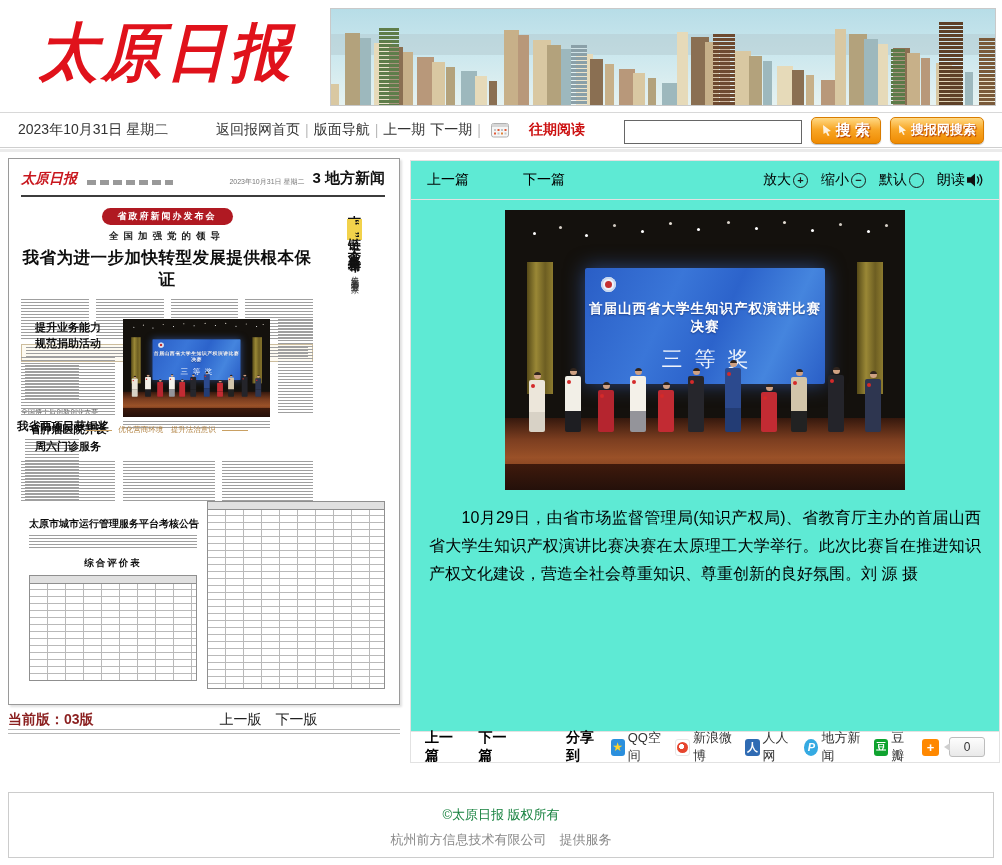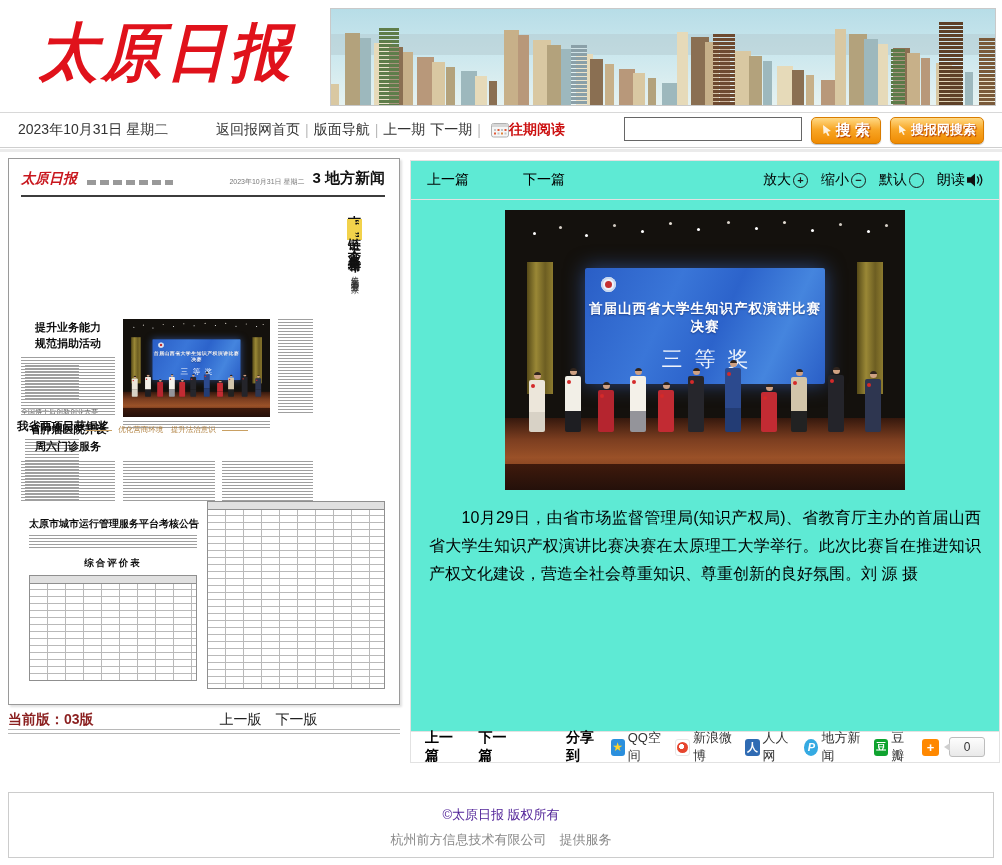--- a/index.html
+++ b/index.html
@@ -13,22 +13,22 @@
     background:linear-gradient(#b7dde7 0%,#cde8ee 50%,#e6f2f1 100%);}
   .banner .haze{position:absolute;left:0;top:26%;width:100%;height:22%;background:#b7ccd2;opacity:.55;}
 
   
   .navbar{position:absolute;left:0;top:112px;width:1002px;height:36px;border-top:1px solid #d8d8d8;border-bottom:1px solid #cfcfcf;
     display:flex;align-items:center;padding:0 18px;box-sizing:border-box;font-size:14px;color:#333;background:#fff;}
   .nav-date{width:198px;color:#333;}
   .nav-links{display:flex;align-items:center;gap:5px;}
   .nav-links a{color:#333;text-decoration:none;cursor:pointer;}
   .nav-sep{color:#bbb;}
-  .nav-archive{display:flex;align-items:center;gap:0;margin-left:10px;color:#cc1111;font-weight:bold;cursor:pointer;}
-  .nav-search{margin-left:auto;display:flex;align-items:flex-start;gap:9px;}
+  .nav-archive{display:flex;align-items:center;gap:20px;margin-left:10px;color:#cc1111;font-weight:bold;cursor:pointer;}
+  .nav-search{margin-left:auto;display:flex;align-items:flex-end;gap:9px;}
   .nav-search input{width:168px;height:22px;border:1px solid #666;outline:none;font-size:13px;padding:0 4px;}
   .btn-orange{display:inline-flex;align-items:center;gap:4px;height:25px;padding:0 10px;border:1px solid #d97c00;border-radius:5px;
     background:linear-gradient(#ffd984,#f8a727 45%,#ef8b02);color:#fff;font-weight:bold;font-size:15px;cursor:pointer;
     text-shadow:1px 1px 1px #b03a00;box-shadow:0 1px 1px rgba(0,0,0,.25);}
   .btn-orange.small{font-size:13px;padding:0 7px;}
   .gray-strip{position:absolute;left:0;top:149px;width:1002px;height:3px;background:#ebebeb;}
 
   
   .page-panel{position:absolute;left:8px;top:158px;width:390px;height:545px;border:1px solid #9a9a9a;background:#fff;
     box-shadow:2px 2px 2px rgba(0,0,0,.12);cursor:pointer;}
@@ -137,21 +137,21 @@
   .si-renren{background:#2f6bb3;font-size:11px;}
   .si-tweibo{background:#35aae2;border-radius:50%;font-style:italic;}
   .si-douban{background:#0fa32f;font-size:10px;}
   .si-plus{background:#ff8800;font-size:13px;}
   .share-count{position:relative;margin-left:10px;min-width:34px;height:18px;line-height:18px;text-align:center;
     border:1px solid #bdbdbd;border-radius:3px;background:linear-gradient(#fdfdfd,#e9e9e9);font-size:12px;color:#333;cursor:pointer;}
   .share-count::before{content:"";position:absolute;left:-6px;top:5px;border:4px solid transparent;border-right:6px solid #cfcfcf;border-left:none;}
 
   
   .footer{position:absolute;left:8px;top:792px;width:984px;height:64px;border:1px solid #ccc;text-align:center;font-size:13px;background:#fff;}
-  .footer .l1{margin-top:13px;color:#4c1d95;}
+  .footer .l1{margin-top:13px;color:#15803d;}
   .footer .l2{margin-top:7px;color:#888;}
 </style>
 </head>
 <body>
 
 <div class="page">
 
   <div class="masthead">太原日报</div>
   <div class="banner" id="banner">
     <div class="haze"></div>
@@ -256,20 +256,34 @@
   <div class="page-panel">
     <div class="paper">
       <div class="p-mast">
         <span class="p-logo">太原日报</span>
         <span class="p-editors"></span>
         <span class="p-date">2023年10月31日 星期二</span>
         <span class="p-pageno"><span>3</span>&nbsp;<span>地方新闻</span></span>
       </div>
       <div class="p-rule"></div>
 
+      <div class="p-a1">
+        <span class="p-badge">省政府新闻办发布会</span>
+        <div class="p-kicker">全国加强党的领导</div>
+        <div class="p-h1">我省为进一步加快转型发展提供根本保证</div>
+        <div class="p-cols">
+          <div class="ft"></div>
+          <div class="ft"></div>
+          <div class="ft"></div>
+          <div class="ft"></div>
+        </div>
+        <div class="p-box">
+            <div class="ft" style="height:100%;"></div>
+          </div>
+      </div>
 
       <div class="p-rail">
         <div class="p-vh">
           <span>山西重点产业链</span><span class="hl">“链主”</span><span>企业名单公布</span>
           <span class="sub">位于我省的企业有三家</span>
         </div>
       </div>
       <div class="p-rail-ft ft"></div>
       <div class="p-award-k">全国博士后创新创业大赛</div>
       <div class="p-award-h">我省两项目获铜奖</div>

